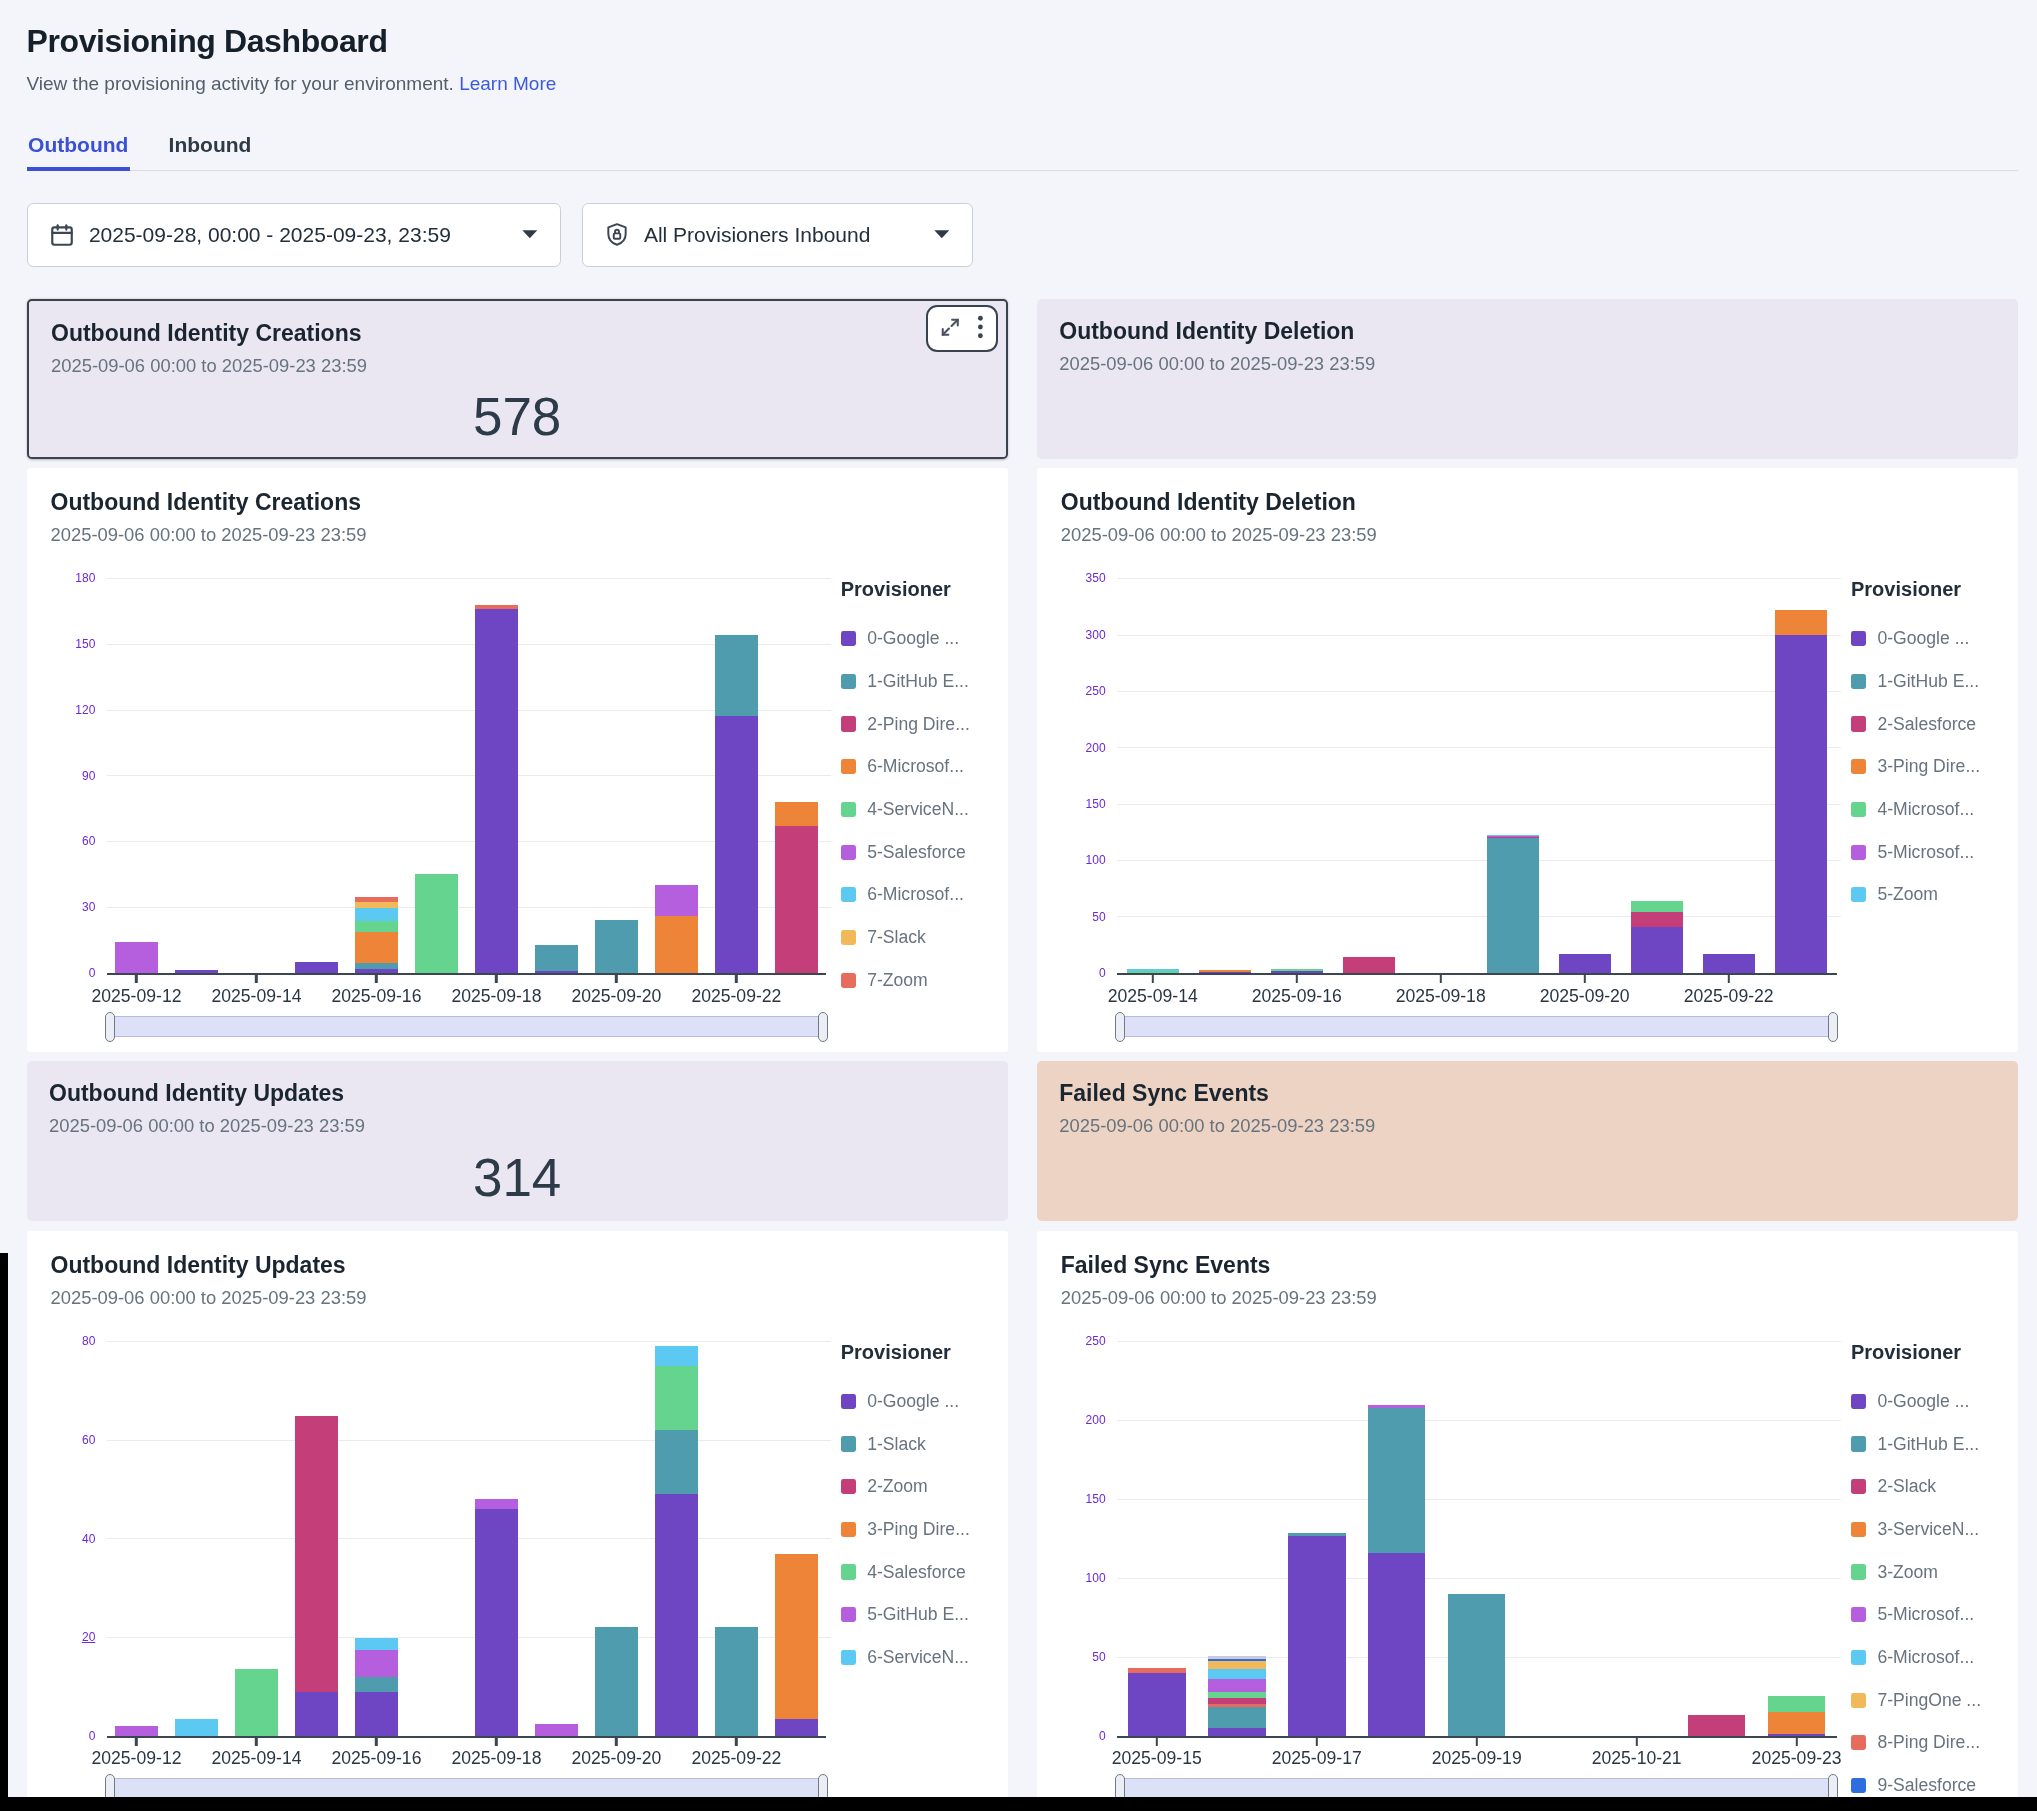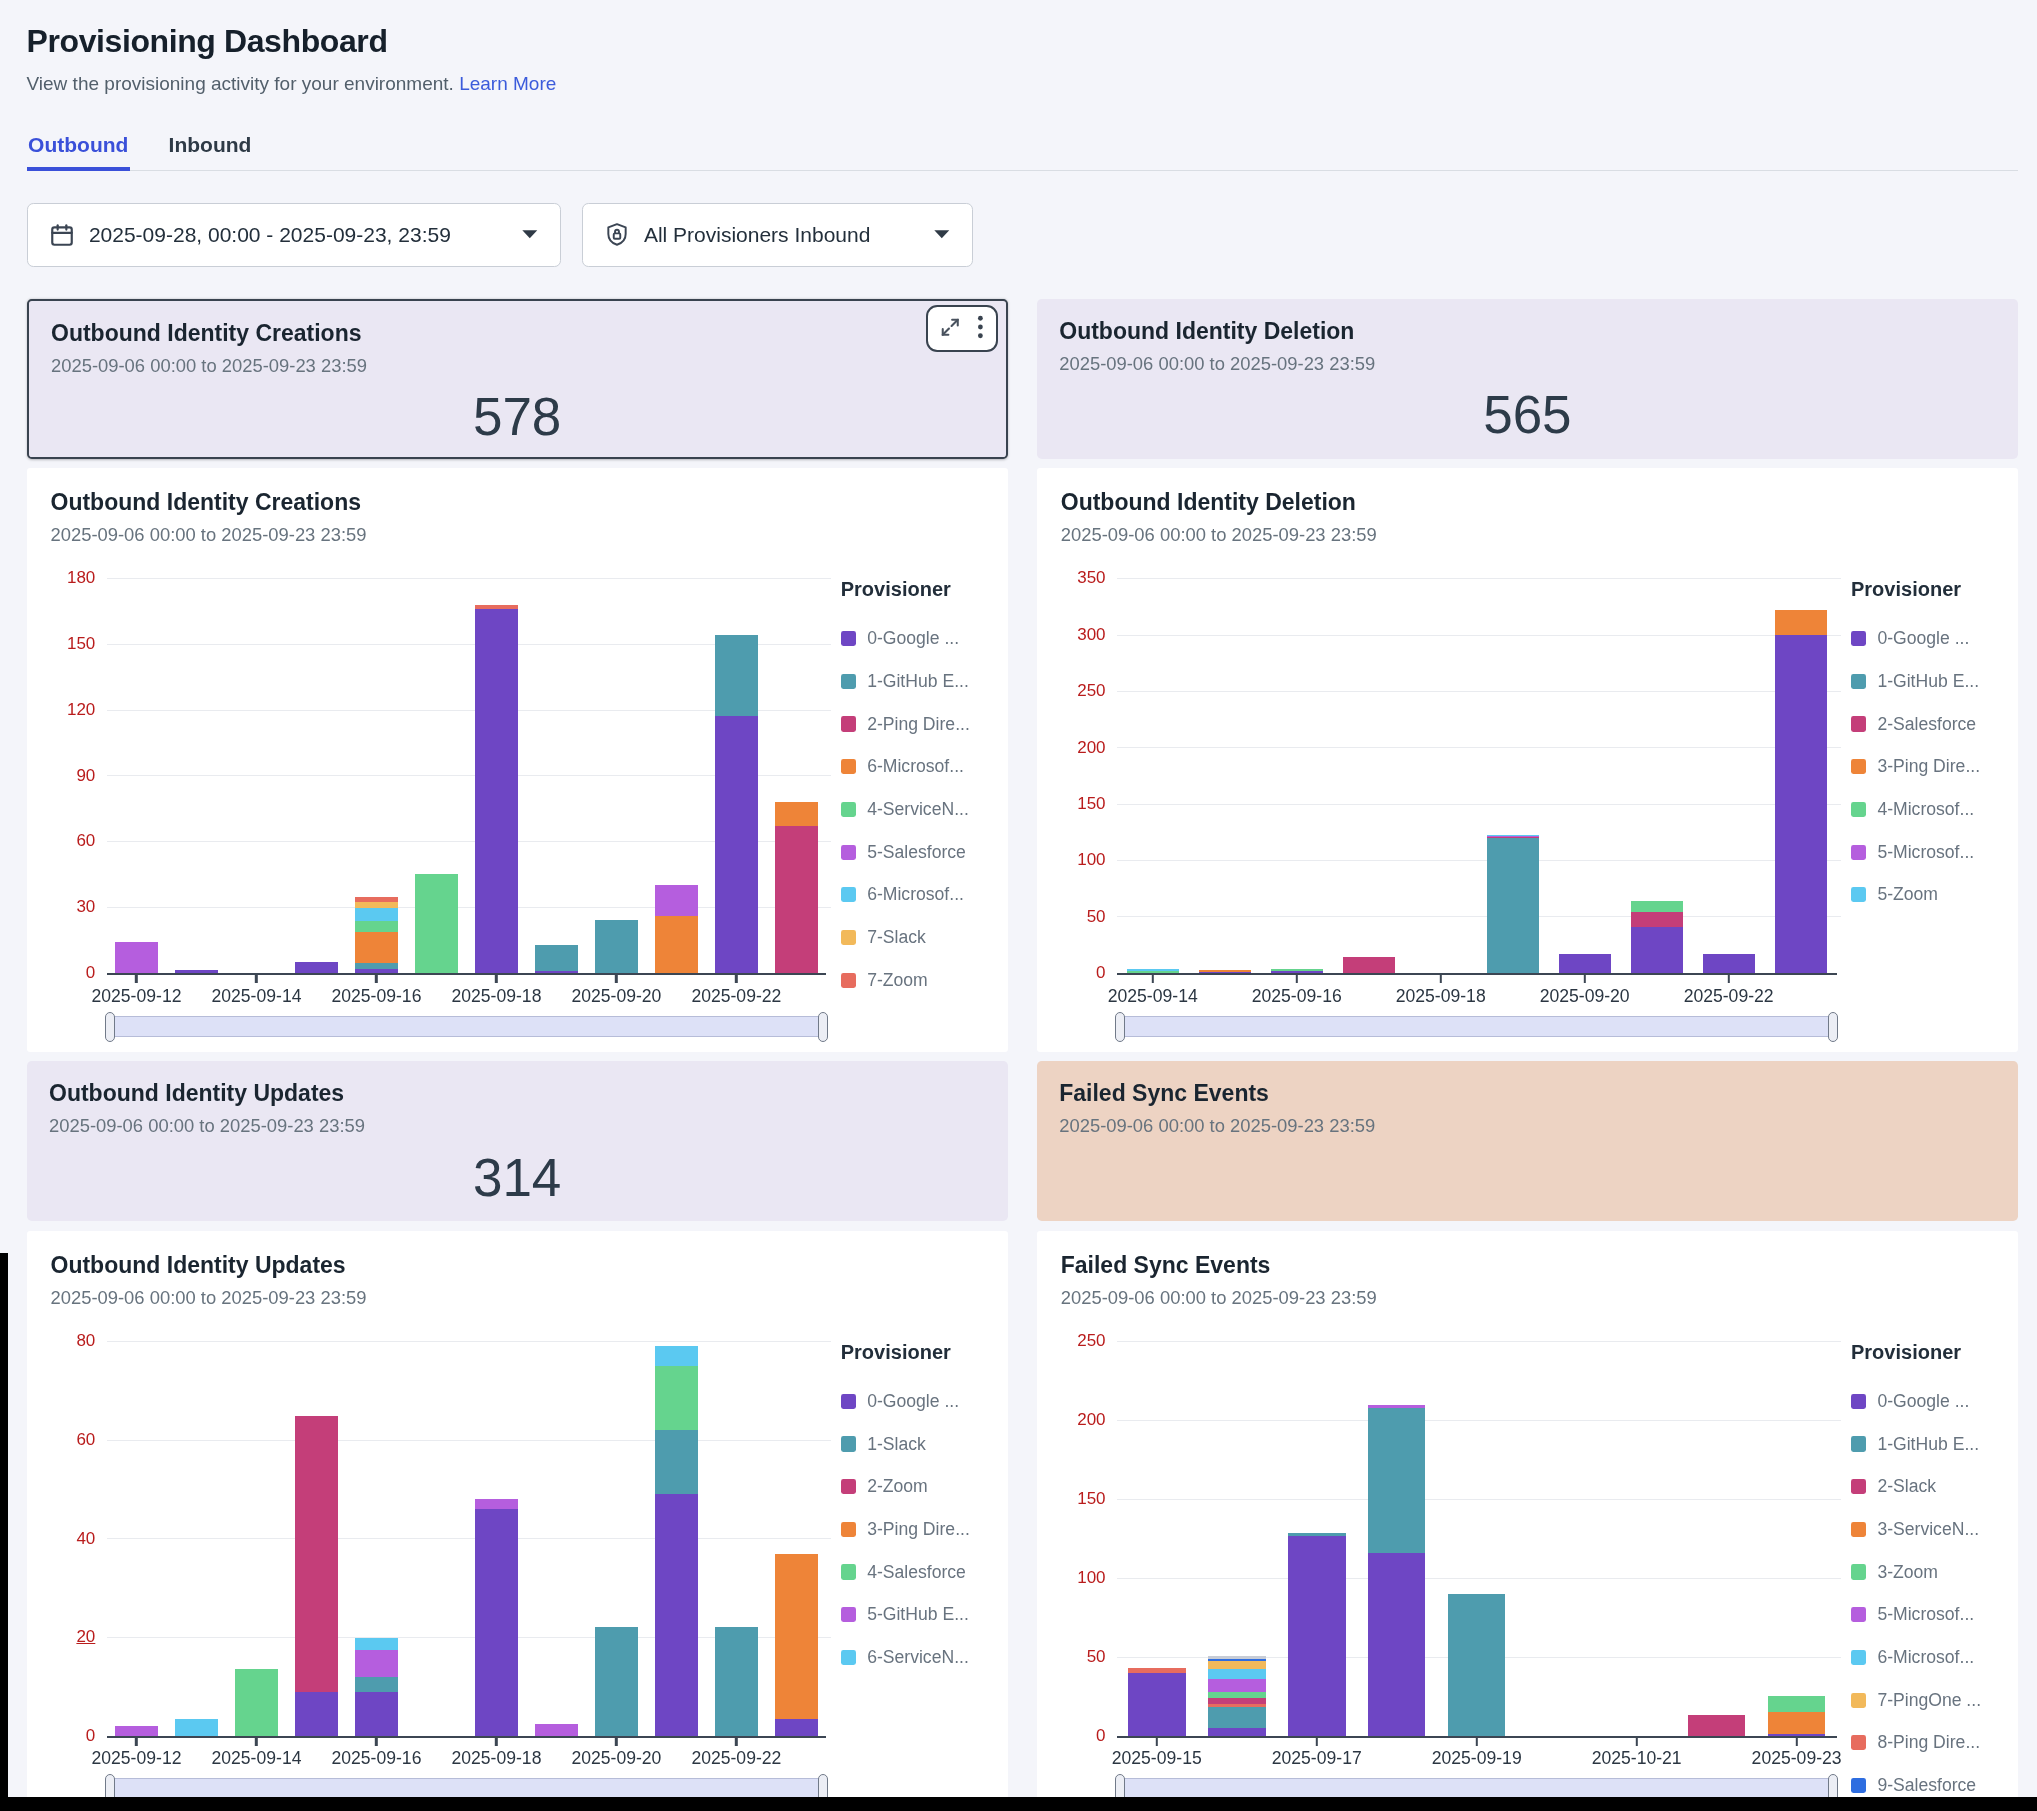--- a/index.html
+++ b/index.html
@@ -43,21 +43,21 @@
   .iconbtn { background:none; border:none; padding:5.6px 7.2px; display:flex; cursor:pointer; }
 
   
   .panel { background:#fff; border-radius:3.2px; padding:21px 24px 14.4px; box-sizing:border-box; }
   .chart-title { font-size:23px; font-weight:700; color:#1a2530; }
   .chart-sub { font-size:18.4px; color:#67737e; margin-top:8px; font-weight:500; }
   .chart-body { display:flex; margin-top:32px; }
   .plot-zone { flex:1; min-width:0; }
   .plot { position:relative; margin-left:56px; border-bottom:2.4px solid #3c4653; }
   .gridline { position:absolute; left:0; right:-4.8px; height:0.8px; background:#e9ebef; }
-  .ylab { position:absolute; right:calc(100% + 11.2px); transform:translateY(50%); font-size:17px; color:#b91c1c; white-space:nowrap; }
+  .ylab { position:absolute; right:calc(100% + 11.2px); transform:translateY(50%); font-size:12px; color:#6d28d9; white-space:nowrap; }
   .bars { position:absolute; left:0; right:0; top:0; bottom:0; display:flex; align-items:flex-end; }
   .slot { flex:1; display:flex; justify-content:center; align-items:flex-end; height:100%; }
   .bar { width:72%; max-width:59px; display:flex; flex-direction:column-reverse; }
   .seg { width:100%; }
   .xaxis { position:relative; margin-left:56px; height:34px; }
   .xtickmark { position:absolute; top:0; width:2.4px; height:8px; background:#3c4653; transform:translateX(-50%); }
   .xlab { position:absolute; top:10.4px; transform:translateX(-50%); font-size:17.6px; color:#2b3642; white-space:nowrap; }
   .slider { position:relative; margin-left:56px; margin-top:6.4px; height:21.7px; background:#dde1f7; border:0.8px solid #b6bcd8; border-radius:3.2px; box-sizing:border-box; cursor:pointer; }
   .handle { position:absolute; top:-4.8px; width:9.6px; height:30px; background:#eceef5; border:1.6px solid #717a89; border-radius:5.6px; box-sizing:border-box; cursor:ew-resize; }
   .handle.l { left:-2.4px; } .handle.r { right:-2.4px; }
@@ -138,21 +138,20 @@
                 <circle cx="4" cy="3.5" r="2.6" fill="#39434f"></circle>
                 <circle cx="4" cy="13" r="2.6" fill="#39434f"></circle>
                 <circle cx="4" cy="22.5" r="2.6" fill="#39434f"></circle>
               </svg></span>
           </button>
         </div>
       </div>
       <div class="kpi">
         <div class="kpi-title">Outbound Identity Deletion</div>
         <div class="kpi-sub">2025-09-06 00:00 to 2025-09-23 23:59</div>
-        <div class="kpi-value">565</div>
       </div>
       <div class="panel">
         <div class="chart-title">Outbound Identity Creations</div>
         <div class="chart-sub">2025-09-06 00:00 to 2025-09-23 23:59</div>
         <div class="chart-body">
           <div class="plot-zone">
             <div class="plot" style="height: 395px;">
               <div class="ylab" style="bottom: 0px;">0</div>
               <div class="gridline" style="bottom: 65px;"></div>
               <div class="ylab" style="bottom: 66px;">30</div>

